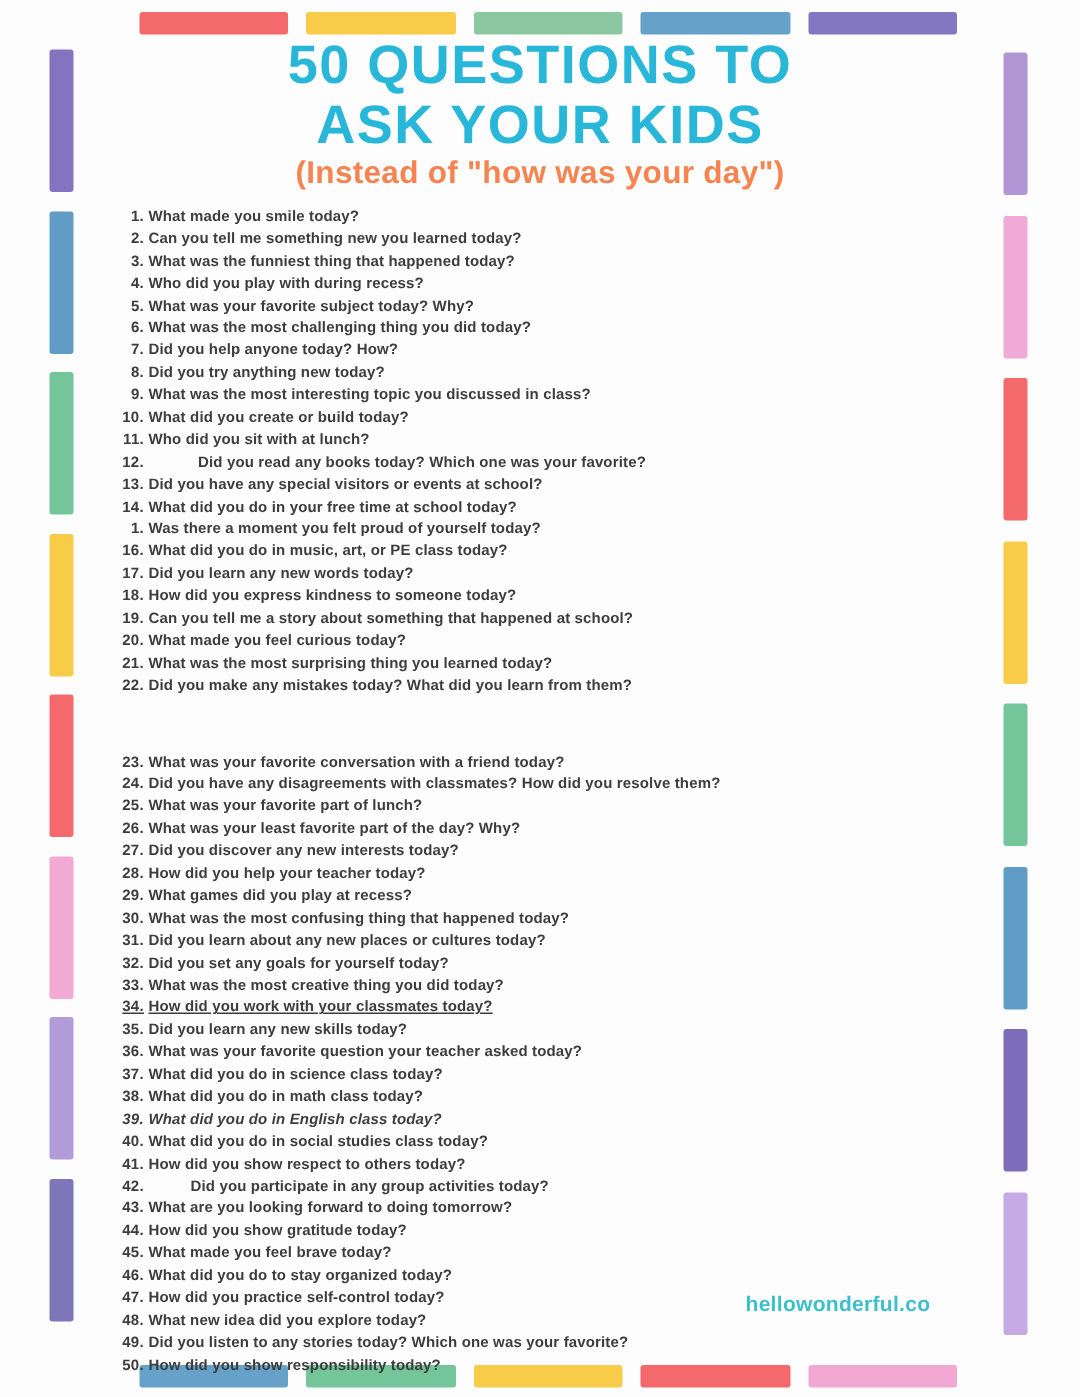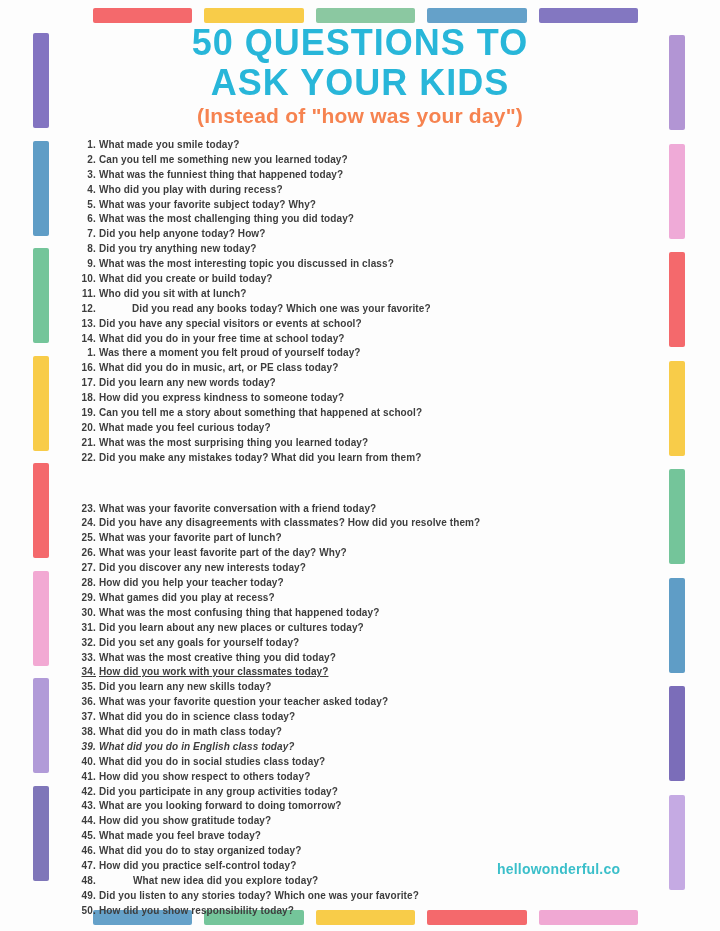--- a/index.html
+++ b/index.html
@@ -274,21 +274,21 @@
         <span class="qtext">What did you do in English class today?</span>
       </div>
       <div class="qrow" style="color: rgb(61, 61, 61);">
         <span class="qnum">40.</span>
         <span class="qtext">What did you do in social studies class today?</span>
       </div>
       <div class="qrow" style="color: rgb(61, 61, 61);">
         <span class="qnum">41.</span>
         <span class="qtext">How did you show respect to others today?</span>
       </div>
-      <div class="qrow" style="color: rgb(61, 61, 61);">
+      <div class="qrow" style="color: rgb(61, 61, 61); gap: 28px;">
         <span class="qnum">42.</span>
         <span class="qtext">Did you participate in any group activities today?</span>
       </div>
       <div class="qrow" style="color: rgb(61, 61, 61);">
         <span class="qnum">43.</span>
         <span class="qtext">What are you looking forward to doing tomorrow?</span>
       </div>
       <div class="qrow" style="color: rgb(61, 61, 61);">
         <span class="qnum">44.</span>
         <span class="qtext">How did you show gratitude today?</span>
@@ -298,21 +298,21 @@
         <span class="qtext">What made you feel brave today?</span>
       </div>
       <div class="qrow" style="color: rgb(61, 61, 61);">
         <span class="qnum">46.</span>
         <span class="qtext">What did you do to stay organized today?</span>
       </div>
       <div class="qrow" style="color: rgb(61, 61, 61);">
         <span class="qnum">47.</span>
         <span class="qtext">How did you practice self-control today?</span>
       </div>
-      <div class="qrow" style="color: rgb(61, 61, 61); gap: 34px;">
+      <div class="qrow" style="color: rgb(61, 61, 61);">
         <span class="qnum">48.</span>
         <span class="qtext">What new idea did you explore today?</span>
       </div>
       <div class="qrow" style="color: rgb(61, 61, 61);">
         <span class="qnum">49.</span>
         <span class="qtext">Did you listen to any stories today? Which one was your favorite?</span>
       </div>
       <div class="qrow" style="color: rgb(61, 61, 61);">
         <span class="qnum">50.</span>
         <span class="qtext">How did you show responsibility today?</span>

